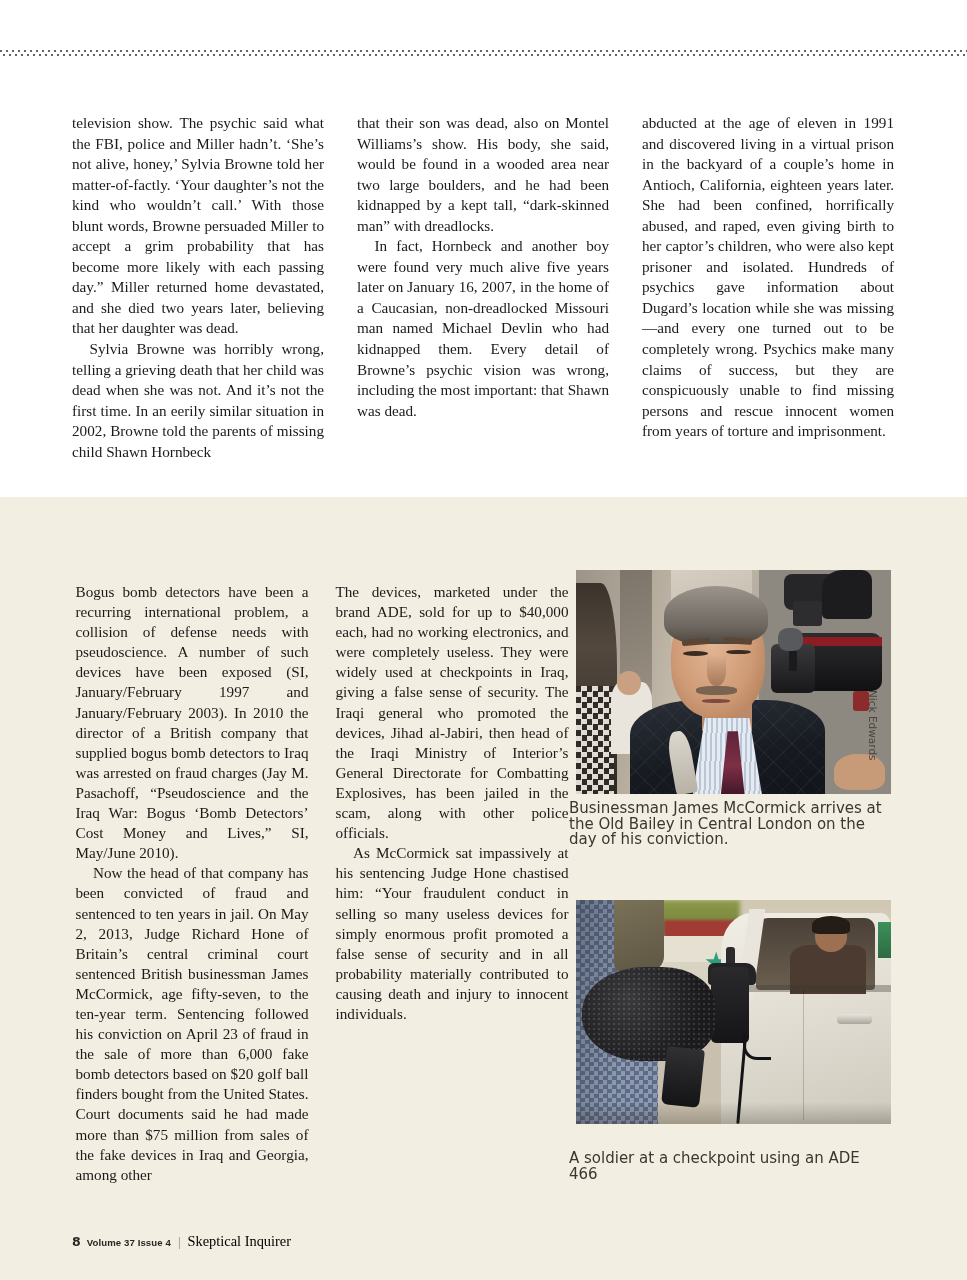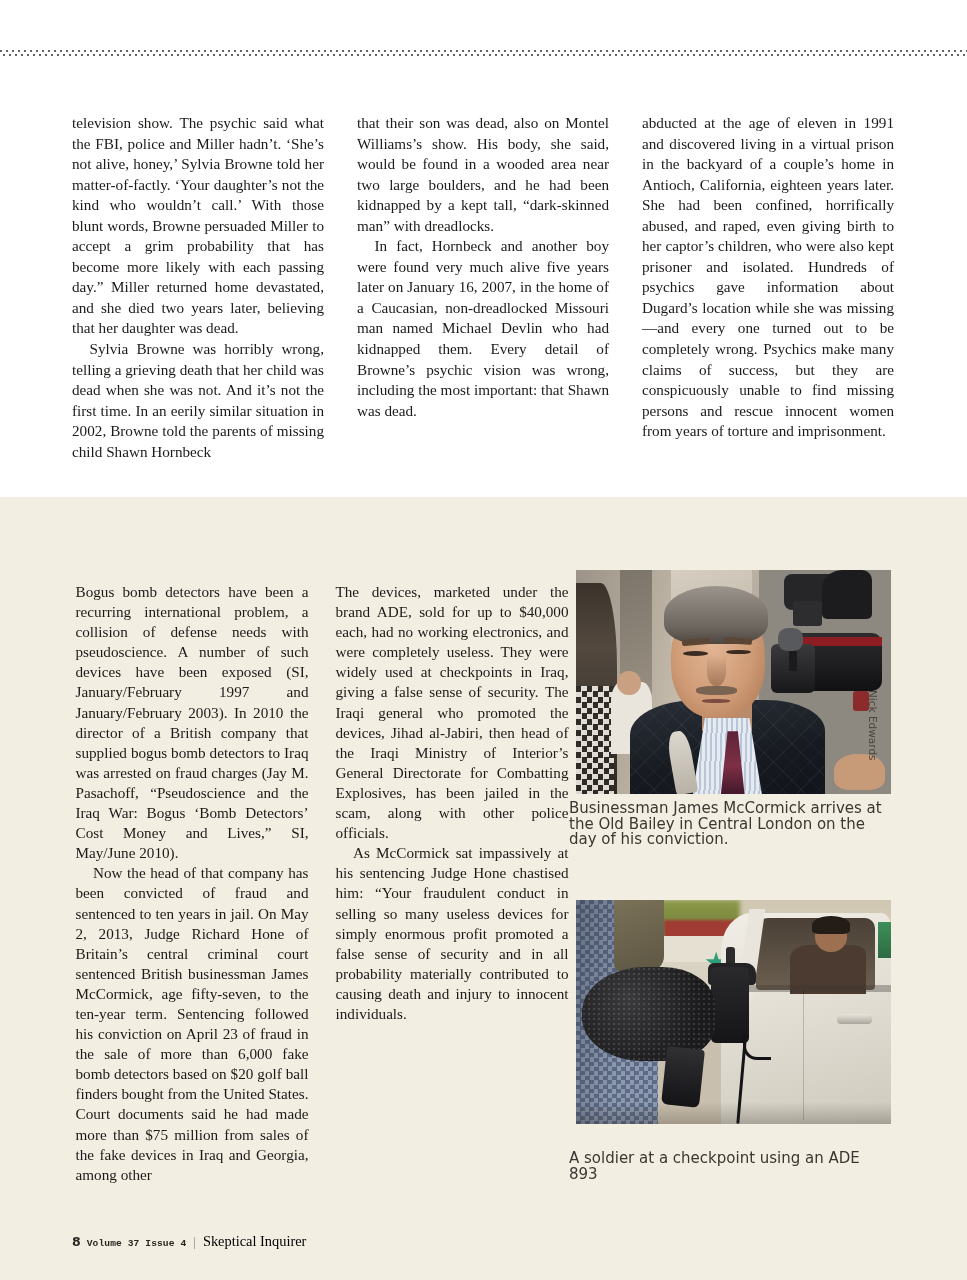--- a/index.html
+++ b/index.html
@@ -145,21 +145,21 @@
     align-items: baseline;
     gap: 6px;
     color: #2a2622;
   }
   .footer .pagenum {
     font-family: "DejaVu Sans", sans-serif;
     font-weight: bold;
     font-size: 12.5px;
   }
   .footer .volume {
-    font-family: Liberation Mono, monospace;
+    font-family: Liberation Sans, sans-serif;
     font-weight: bold;
     font-size: 9.6px;
     letter-spacing: .1px;
   }
   .footer .sep {
     font-family: "Liberation Serif", serif;
     font-size: 13px;
     color: #8d8madd;
     color: #8c877f;
     padding: 0 1px;
@@ -539,21 +539,21 @@
     <div class="p2-device-head"></div>
     <div class="p2-device-body"></div>
     <div class="p2-glove"></div>
     <div class="p2-glove-tex"></div>
     <div class="p2-device-grip"></div>
     <div class="p2-cable2"></div>
     <div class="p2-cable"></div>
     <div class="p2-bottom-shadow"></div>
   </div>
 
-  <div class="caption caption-2">A soldier at a checkpoint using an ADE 893</div>
+  <div class="caption caption-2">A soldier at a checkpoint using an ADE 466</div>
 
   <div class="footer">
     <span class="pagenum">8</span>
     <span class="volume">Volume 37 Issue 4</span>
     <span class="sep">|</span>
     <span class="pub">Skeptical Inquirer</span>
   </div>
 
 </div>
 

